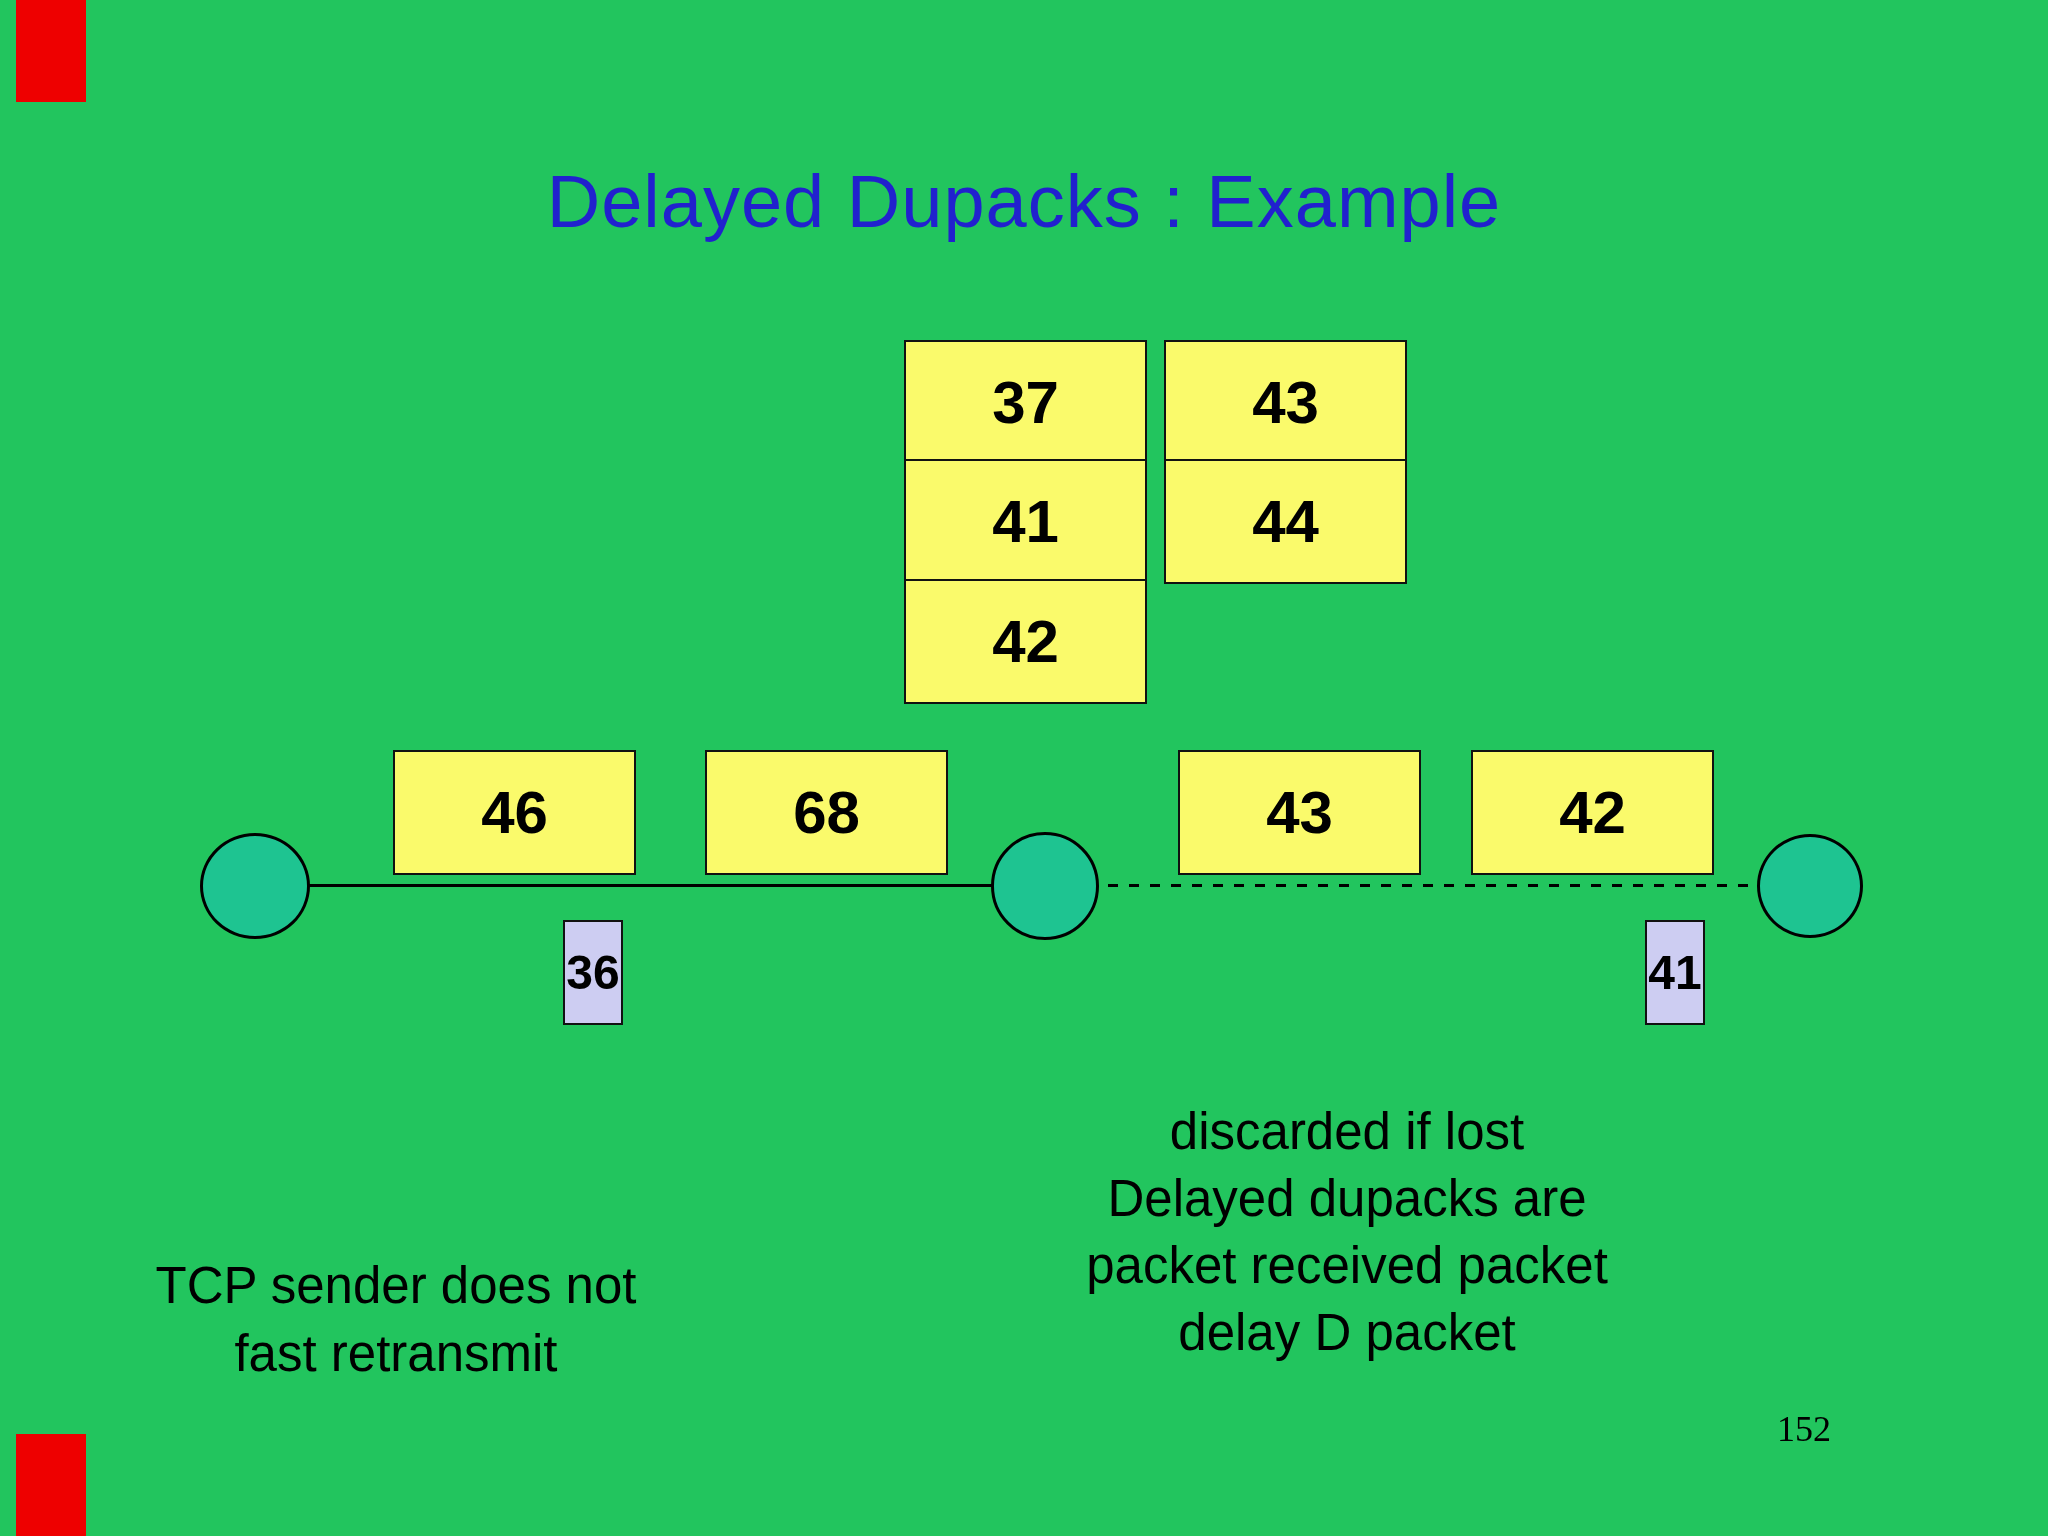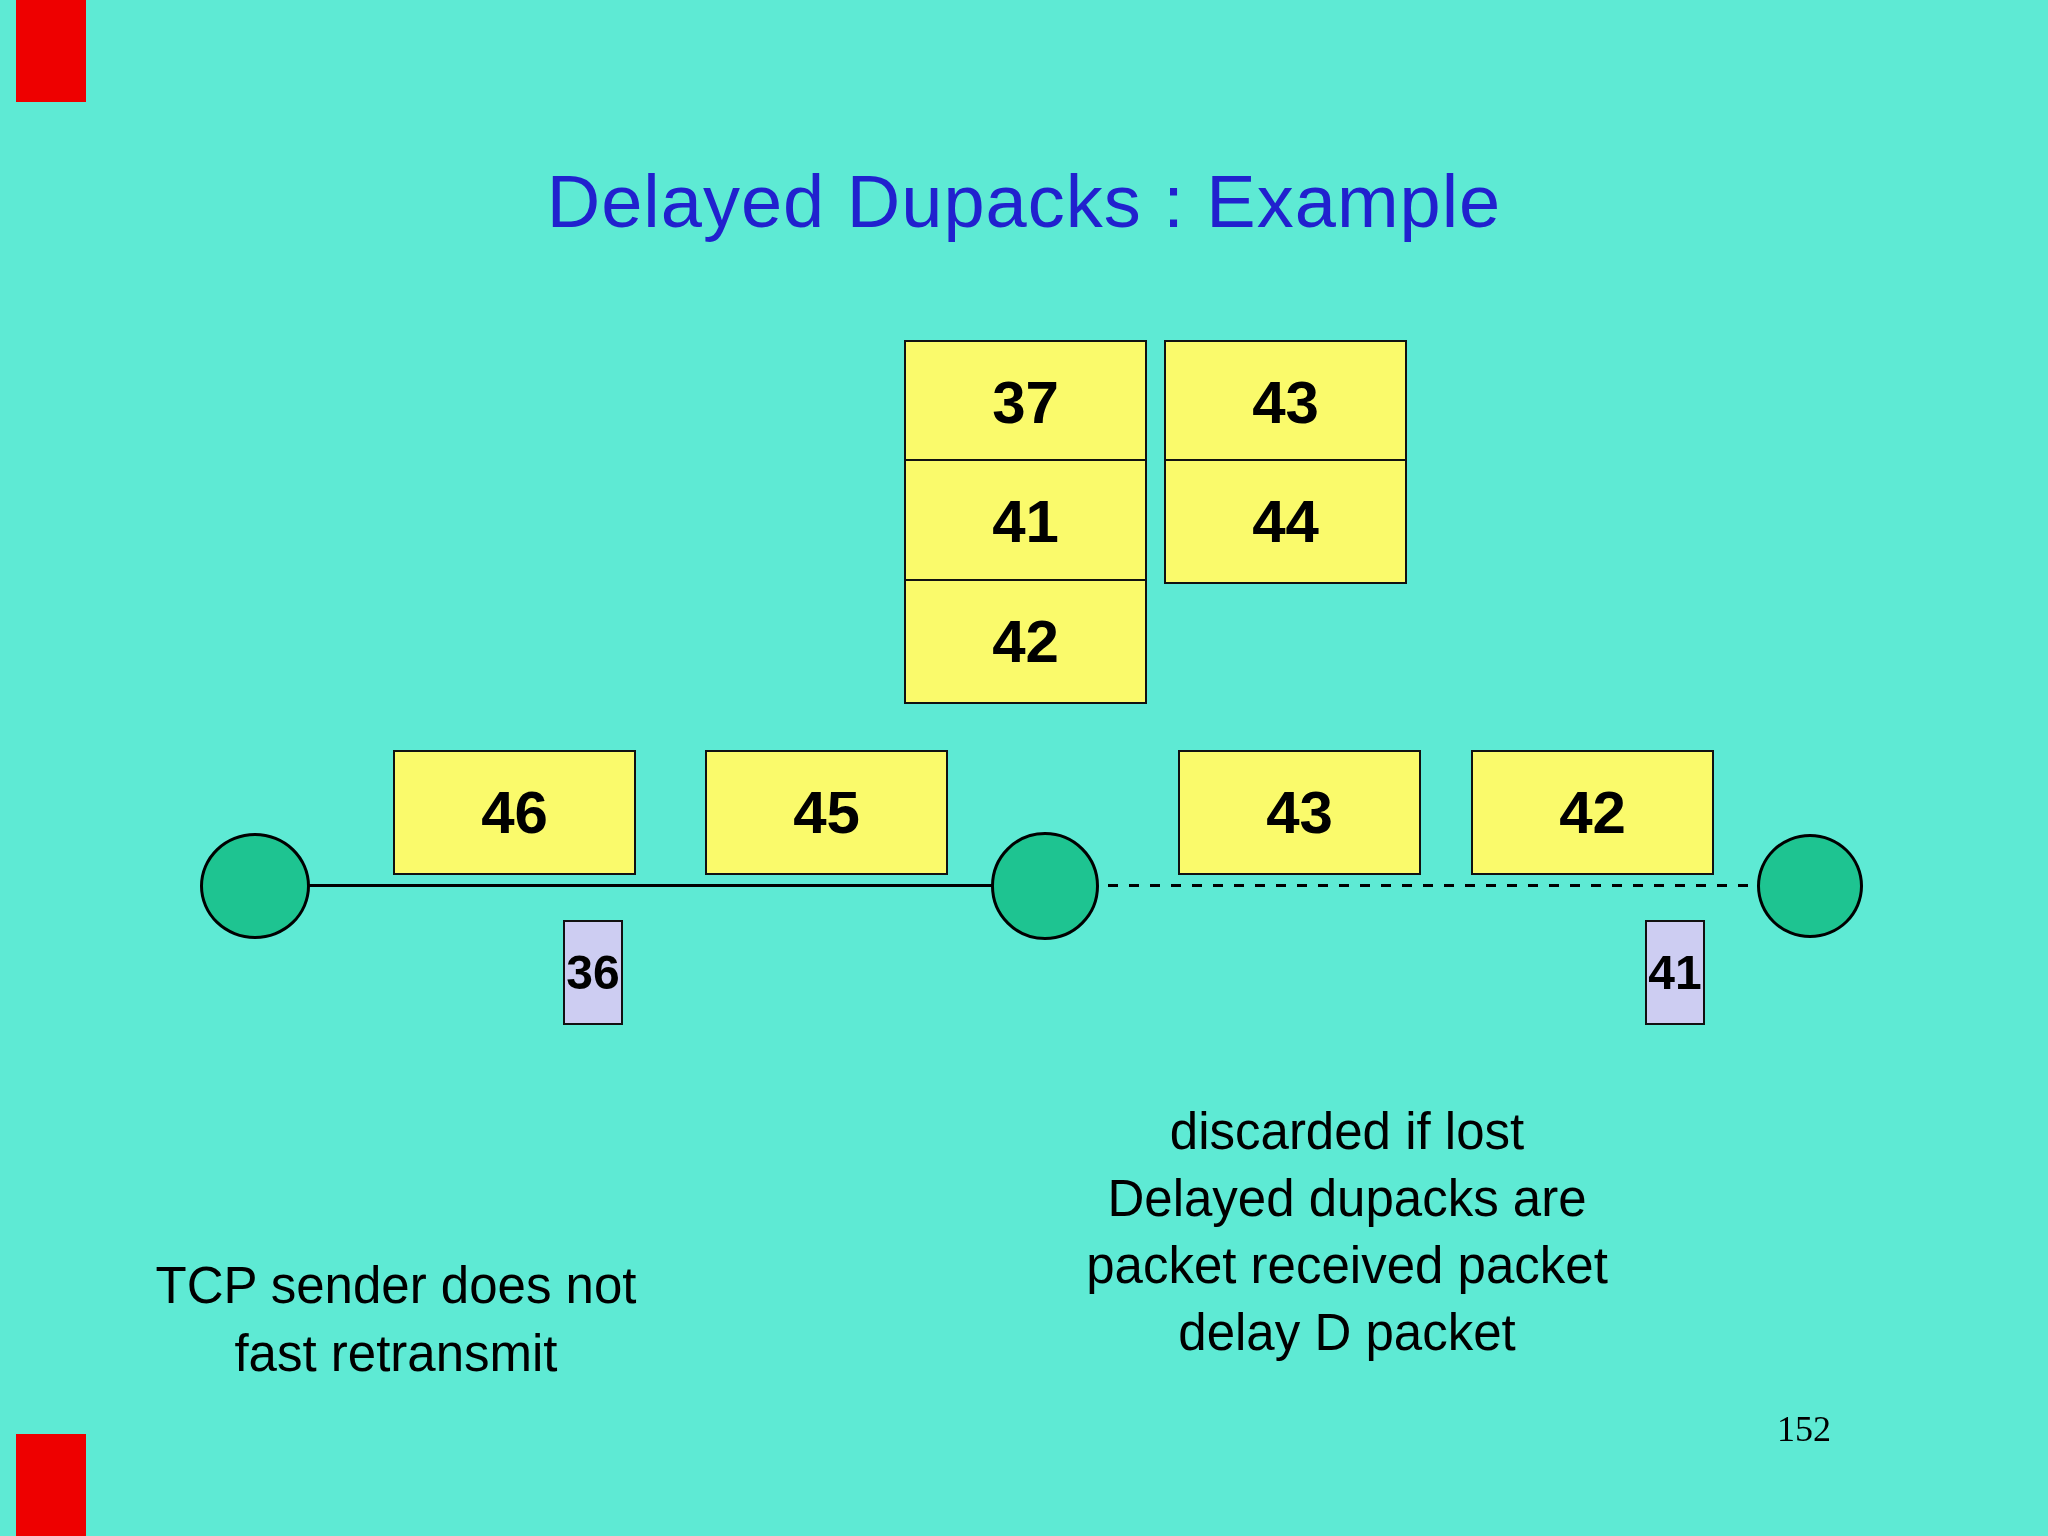--- a/index.html
+++ b/index.html
@@ -1,19 +1,19 @@
 <!DOCTYPE html>
 <html style="--title-blue: #2121CE; --packet-yellow: #FAFA6B; --node-green: #1EC491; --ack-lavender: #CDCDF2; --marker-red: #EE0000;"><head>
 <meta charset="utf-8">
 <style>
   html,body{margin:0;padding:0;background:#ffffff;}
   #slide{
     position:relative;
     width:2048px;height:1536px;
-    background:#5eead4;
+    background:#22c55e;
     overflow:hidden;
     font-family:"Liberation Sans", sans-serif;
   }
   .red-marker{
     position:absolute;left:16px;width:70px;height:102px;
     background:var(--marker-red,#EE0000);
   }
   #red-top{top:0;}
   #red-bottom{top:1434px;}
   .slide-title{
@@ -102,21 +102,21 @@
   <div id="box-42a" class="packet-box">42</div>
 
   <div id="link-solid" class="link"></div>
   <div id="link-dashed" class="link"></div>
 
   <div id="node-sender" class="node"></div>
   <div id="node-middle" class="node"></div>
   <div id="node-receiver" class="node"></div>
 
   <div id="box-46" class="packet-box">46</div>
-  <div id="box-45" class="packet-box">45</div>
+  <div id="box-45" class="packet-box">68</div>
   <div id="box-43b" class="packet-box">43</div>
   <div id="box-42b" class="packet-box">42</div>
 
   <div id="ack-36" class="ack-box">36</div>
   <div id="ack-41" class="ack-box">41</div>
 
   <div id="caption-right" class="caption">
     <div>discarded if lost</div>
     <div>Delayed dupacks are</div>
     <div>packet received packet</div>

